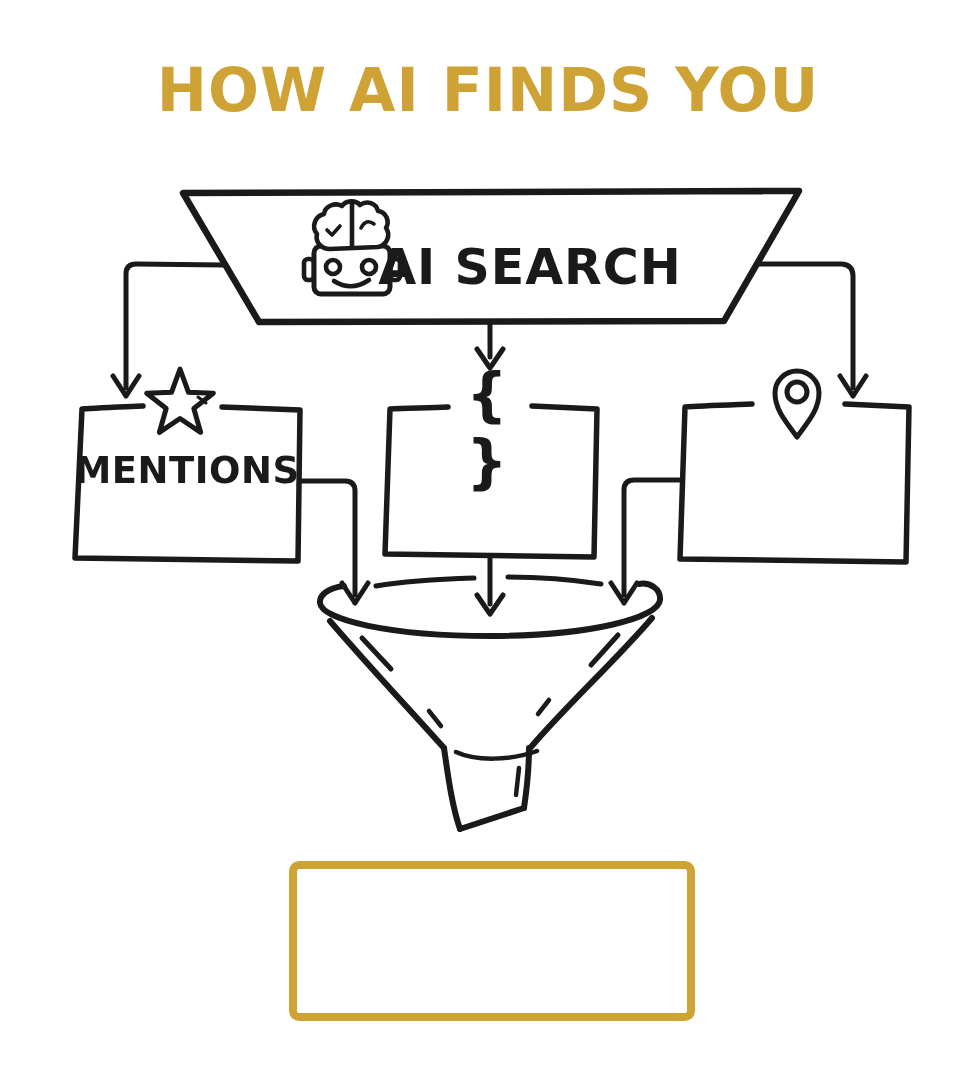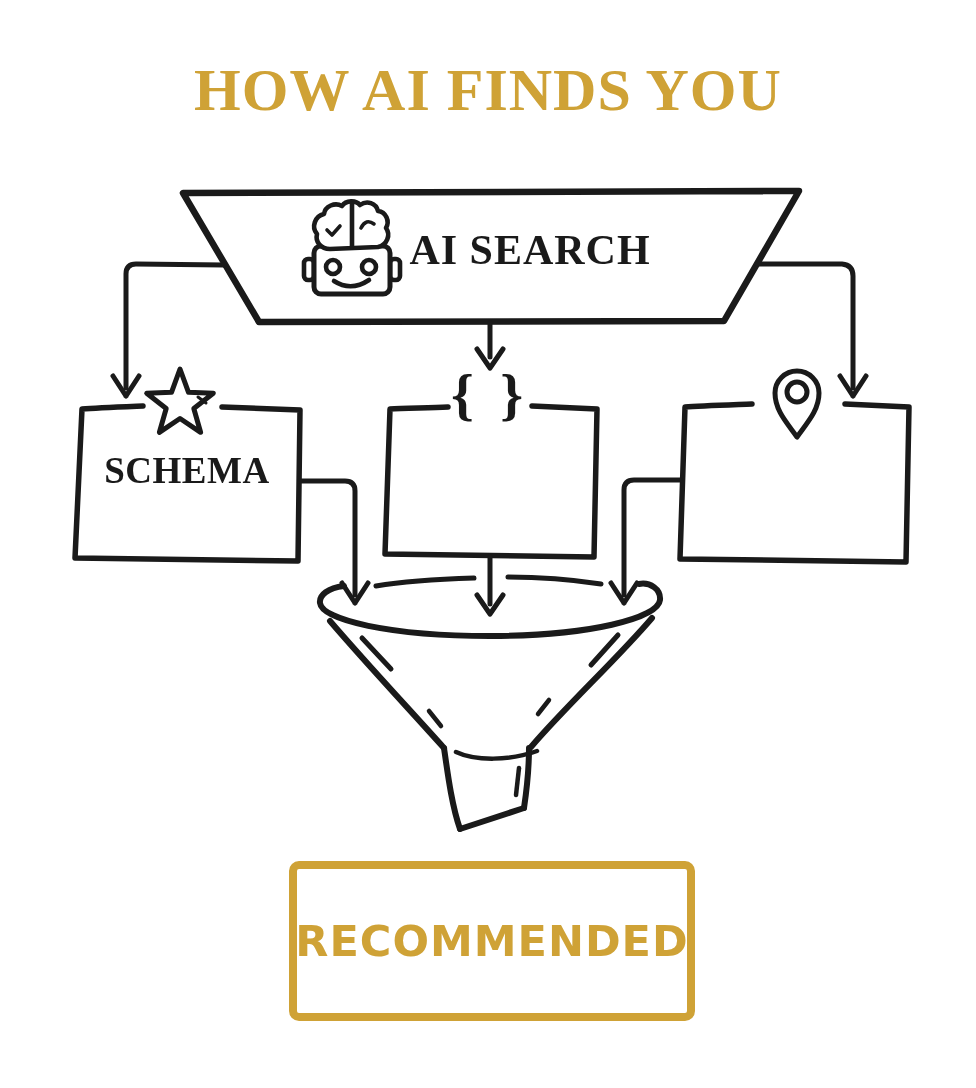--- a/index.html
+++ b/index.html
@@ -1,26 +1,26 @@
 <!DOCTYPE html>
 <html><head>
 <meta charset="utf-8">
 <style>
   html,body{margin:0;padding:0;background:#ffffff;}
   .canvas{
     position:relative;width:976px;height:1088px;background:#ffffff;
     font-family:"DejaVu Sans",sans-serif;overflow:hidden;color:#1a1a1a;
   }
   svg.layer{position:absolute;left:0;top:0;width:976px;height:1088px;}
-  .txt{position:absolute;font-weight:700;text-align:center;line-height:1.15;font-family:Liberation Serif, serif;}
+  .txt{position:absolute;font-weight:700;text-align:center;line-height:1.15;}
   .title{
     left:0;top:56px;width:976px;font-size:60px;letter-spacing:1px;
     color:#CFA236;
   }
-  .ai-label{left:350px;top:226px;width:360px;font-size:42px;letter-spacing:1px;white-space:nowrap;}
+  .ai-label{left:350px;top:240px;width:360px;font-size:49px;letter-spacing:1px;white-space:nowrap;}
   .box-label{font-size:37px;line-height:1.26;letter-spacing:0.5px;white-space:nowrap;}
   .lbl-gbp{left:63px;top:448px;width:248px;}
   .lbl-faq{left:378px;top:448px;width:224px;}
   .lbl-local{left:675px;top:448px;width:244px;}
   .braces{left:430px;top:362px;width:120px;font-size:58px;font-weight:700;letter-spacing:6px;}
   .result-box{
     position:absolute;left:289px;top:861px;width:390px;height:144px;
     border:8px solid #CFA236;border-radius:10px;
     display:flex;flex-direction:column;align-items:center;justify-content:center;
   }
@@ -102,25 +102,24 @@
       <path d="M549,700 L538,714" stroke-width="4.5"></path>
       <path d="M519,768 L516,795" stroke-width="4.5"></path>
     </g>
   </svg>
 
   <div class="txt title">HOW AI FINDS YOU</div>
 
   <div class="txt ai-label">AI SEARCH</div>
 
   <div class="txt box-label lbl-gbp">
-    <div>SCHEMA</div>
+    <div>MENTIONS</div>
   </div>
 
   <div class="txt braces">{ }</div>
 
   <div class="txt box-label lbl-local">
   </div>
 
   <div class="result-box">
-    <div class="result-text">RECOMMENDED</div>
   </div>
 
 </div>
 
 </body></html>

